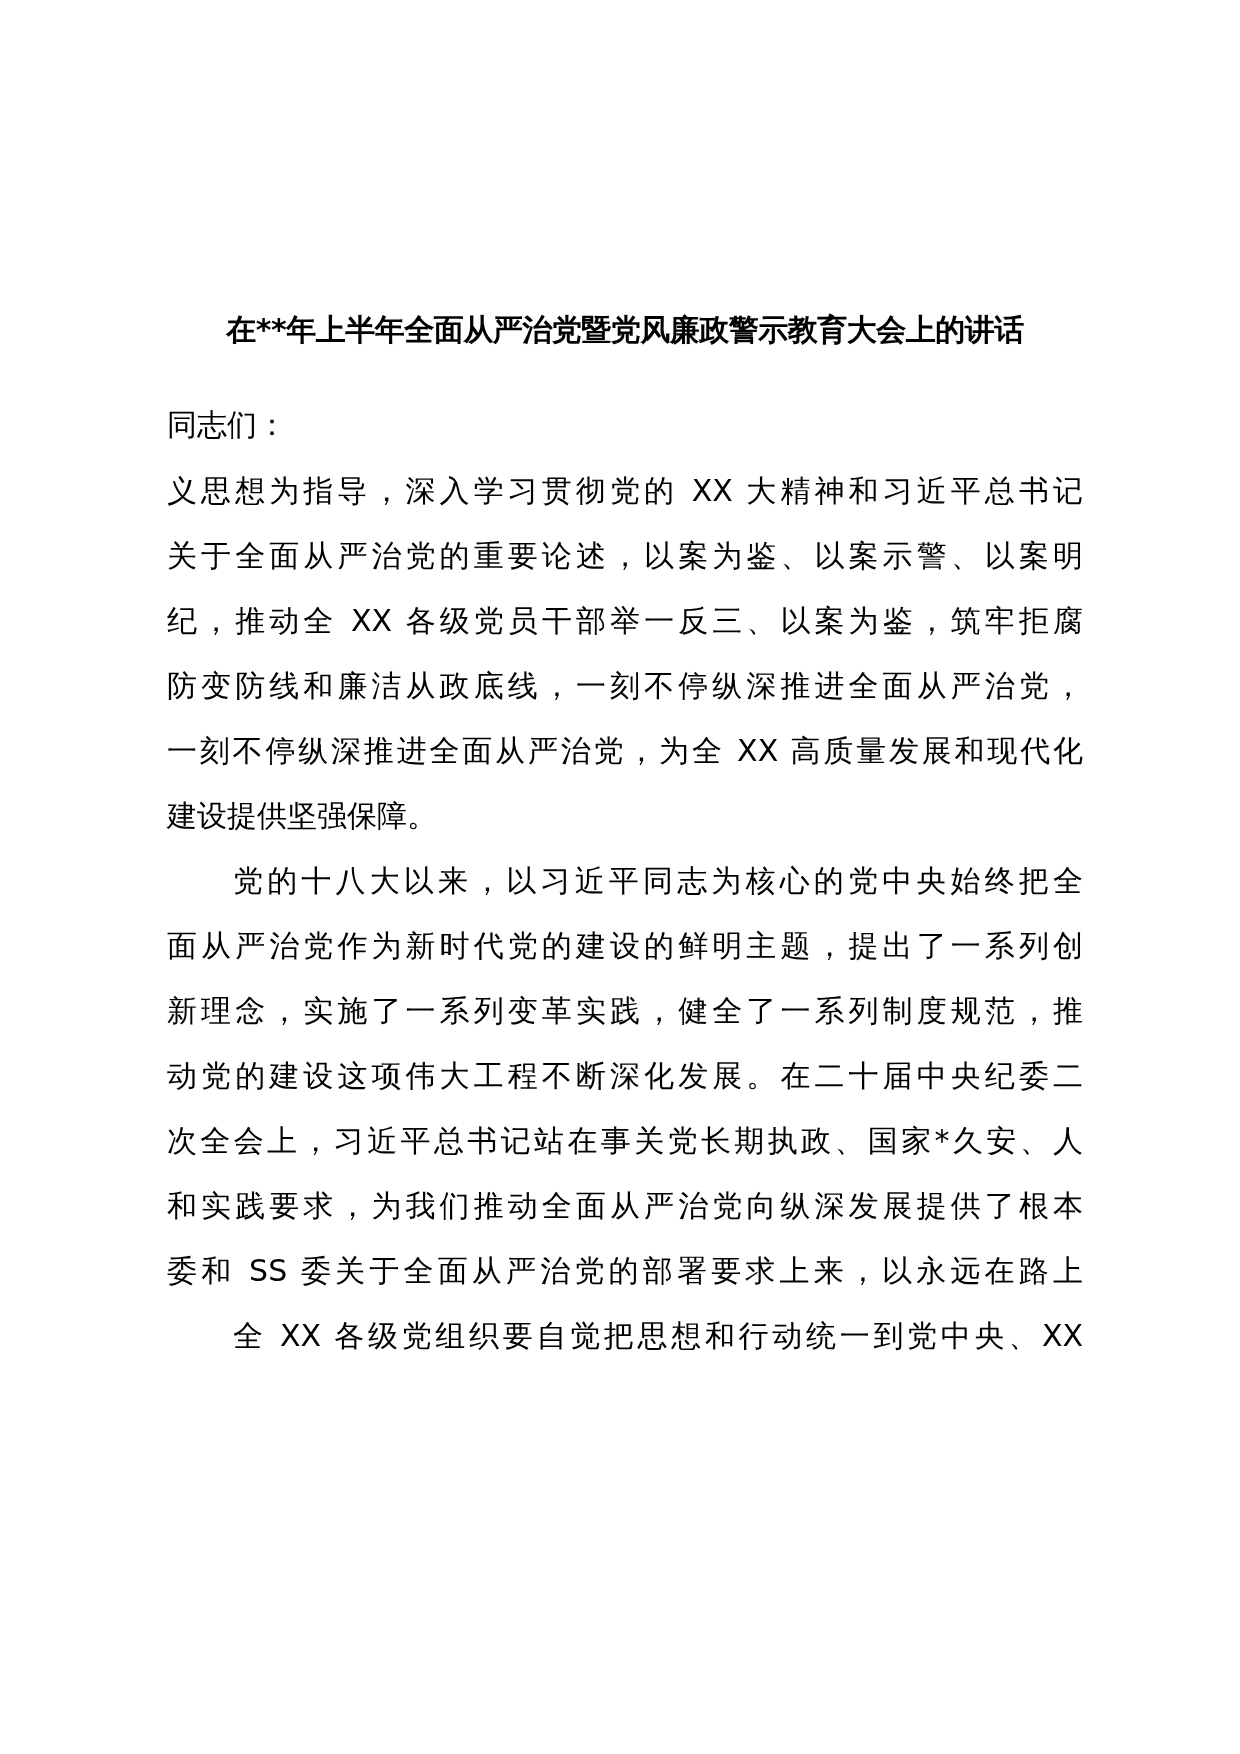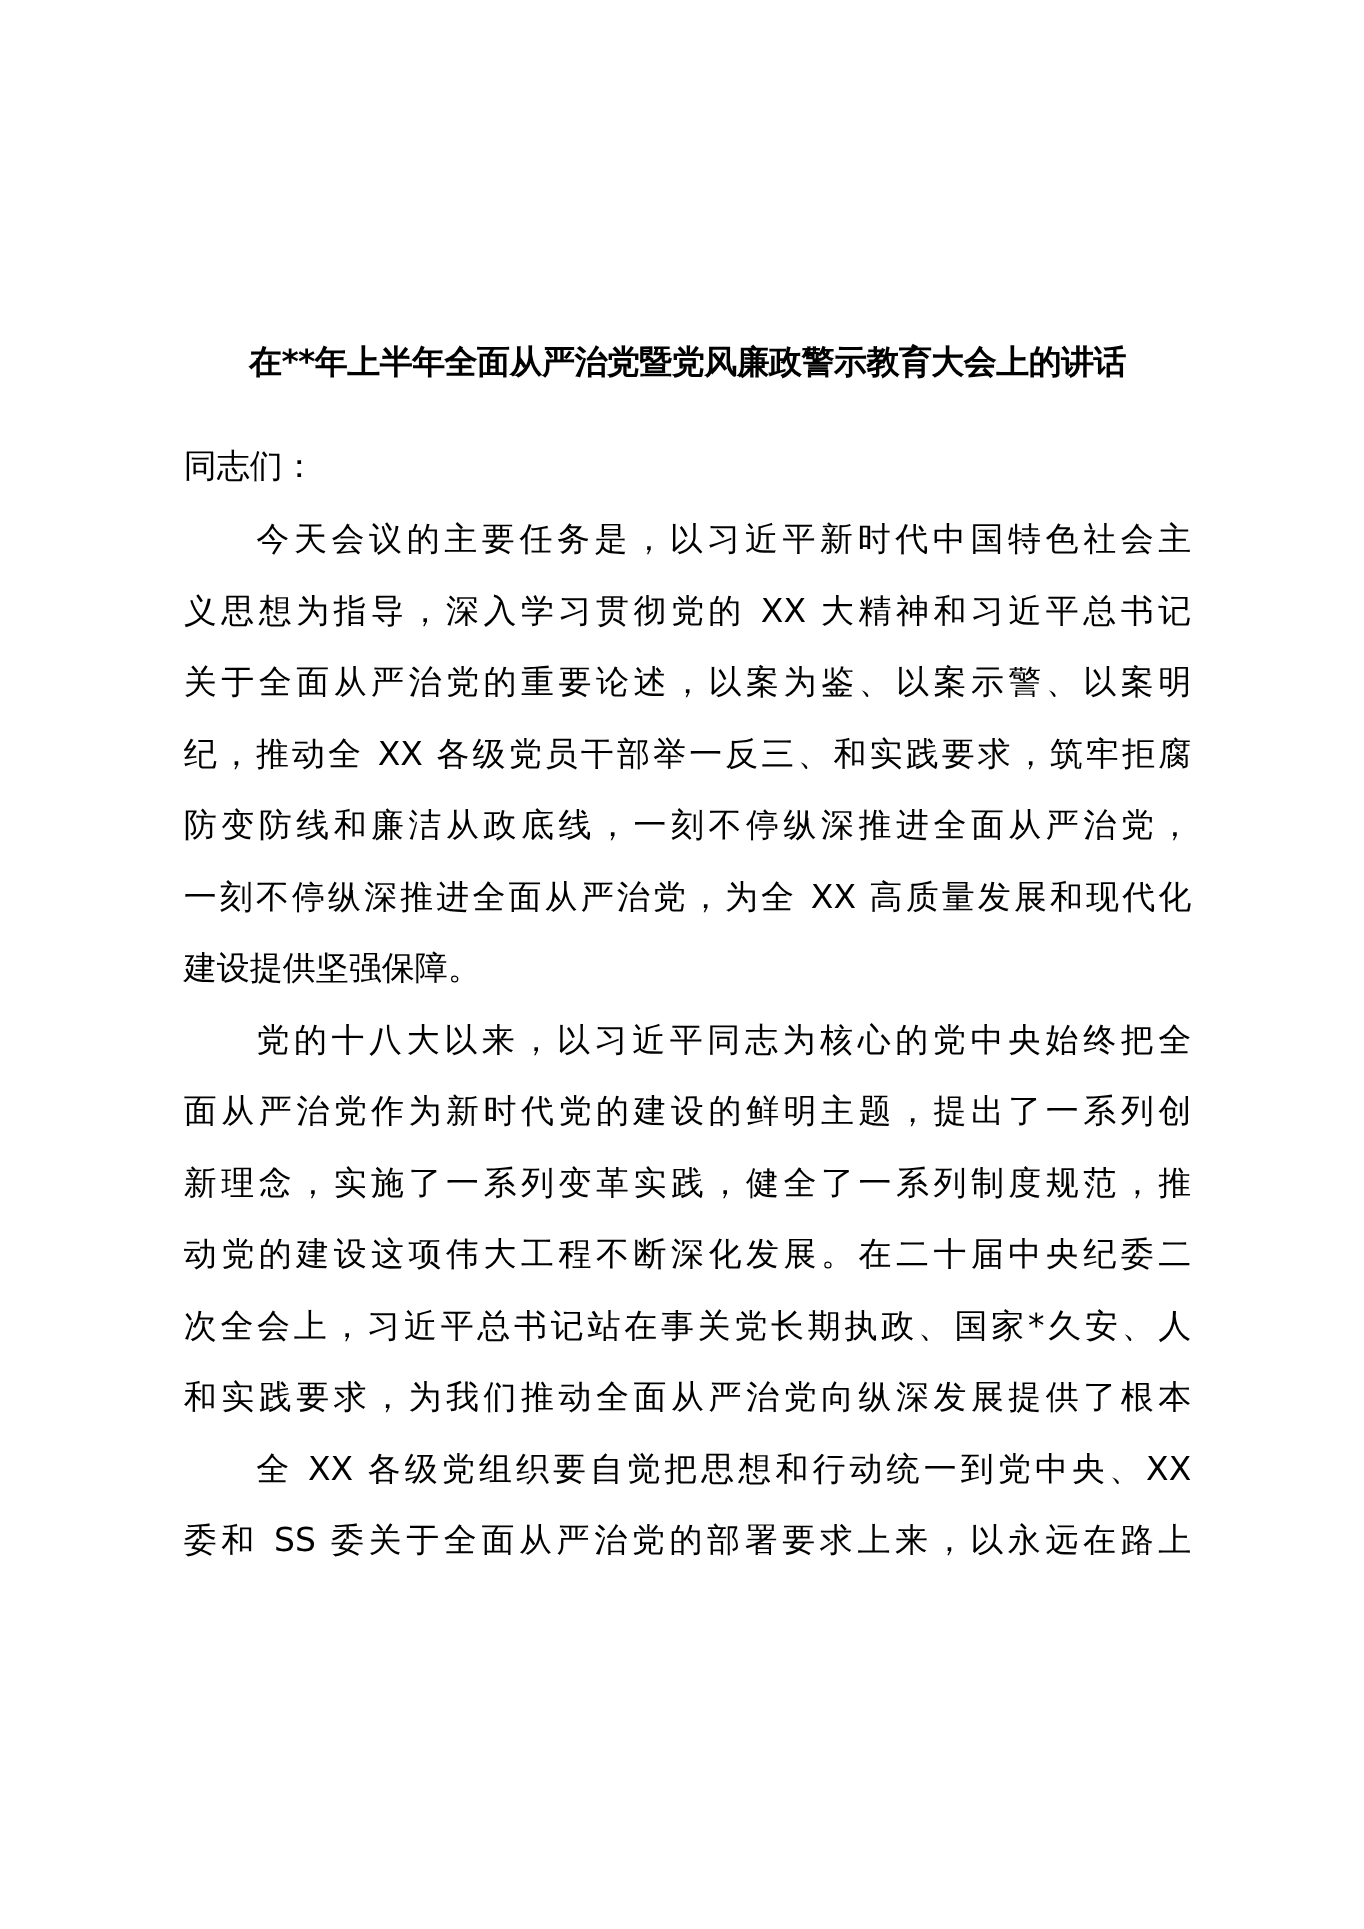--- a/index.html
+++ b/index.html
@@ -75,37 +75,36 @@
 
 <div class="page">
 
   <div class="title">在**年上半年全面从严治党暨党风廉政警示教育大会上的讲话</div>
 
   <div class="salutation">同志们：</div>
 
   <div class="body-text">
 
     <div>
-      <div class="line indent">今天会议的主要任务是，以习近平新时代中国特色社会主</div>
       <div class="line">义思想为指导，深入学习贯彻党的 XX 大精神和习近平总书记</div>
       <div class="line">关于全面从严治党的重要论述，以案为鉴、以案示警、以案明</div>
-      <div class="line">纪，推动全 XX 各级党员干部举一反三、和实践要求，筑牢拒腐</div>
+      <div class="line">纪，推动全 XX 各级党员干部举一反三、以案为鉴，筑牢拒腐</div>
       <div class="line">防变防线和廉洁从政底线，一刻不停纵深推进全面从严治党，</div>
       <div class="line">一刻不停纵深推进全面从严治党，为全 XX 高质量发展和现代化</div>
       <div class="line last">建设提供坚强保障。</div>
     </div>
 
     <div>
       <div class="line indent">党的十八大以来，以习近平同志为核心的党中央始终把全</div>
       <div class="line">面从严治党作为新时代党的建设的鲜明主题，提出了一系列创</div>
       <div class="line">新理念，实施了一系列变革实践，健全了一系列制度规范，推</div>
       <div class="line">动党的建设这项伟大工程不断深化发展。在二十届中央纪委二</div>
       <div class="line">次全会上，习近平总书记站在事关党长期执政、国家*久安、人</div>
       <div class="line">和实践要求，为我们推动全面从严治党向纵深发展提供了根本</div>
     </div>
 
     <div>
+      <div class="line">委和 SS 委关于全面从严治党的部署要求上来，以永远在路上</div>
       <div class="line indent">全 XX 各级党组织要自觉把思想和行动统一到党中央、XX</div>
-      <div class="line">委和 SS 委关于全面从严治党的部署要求上来，以永远在路上</div>
     </div>
 
   </div>
 </div>
 
 </body></html>

